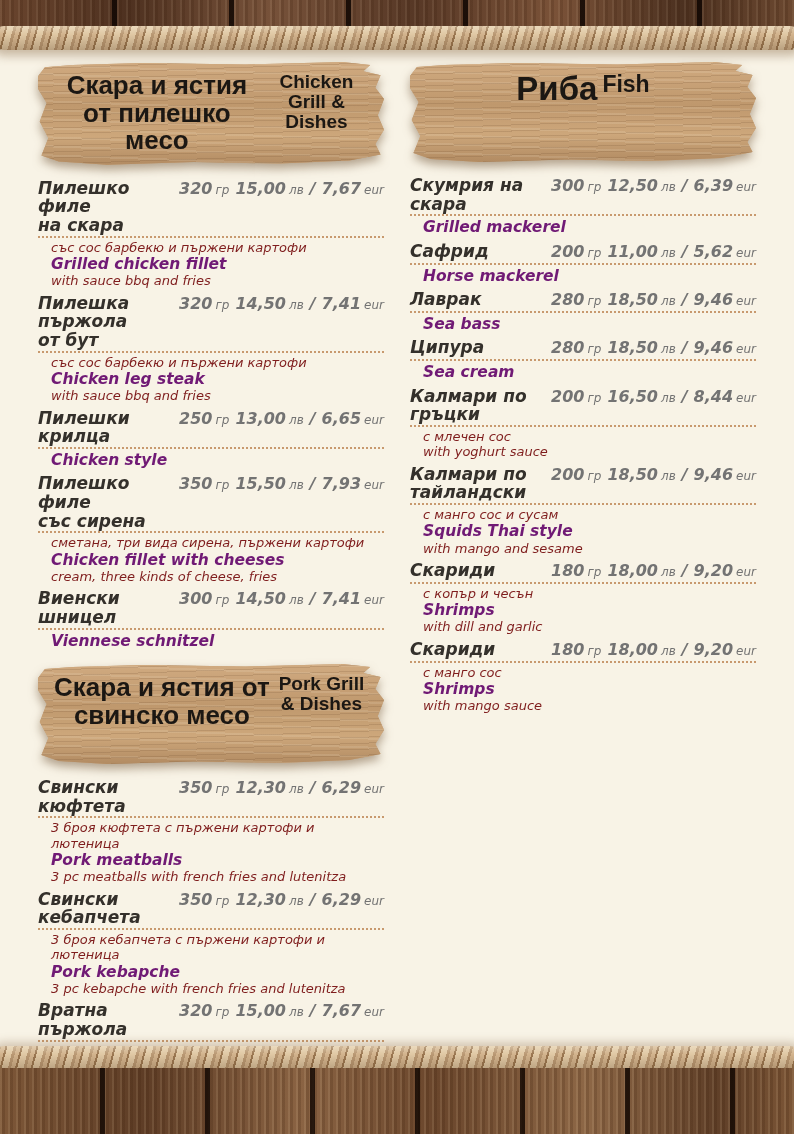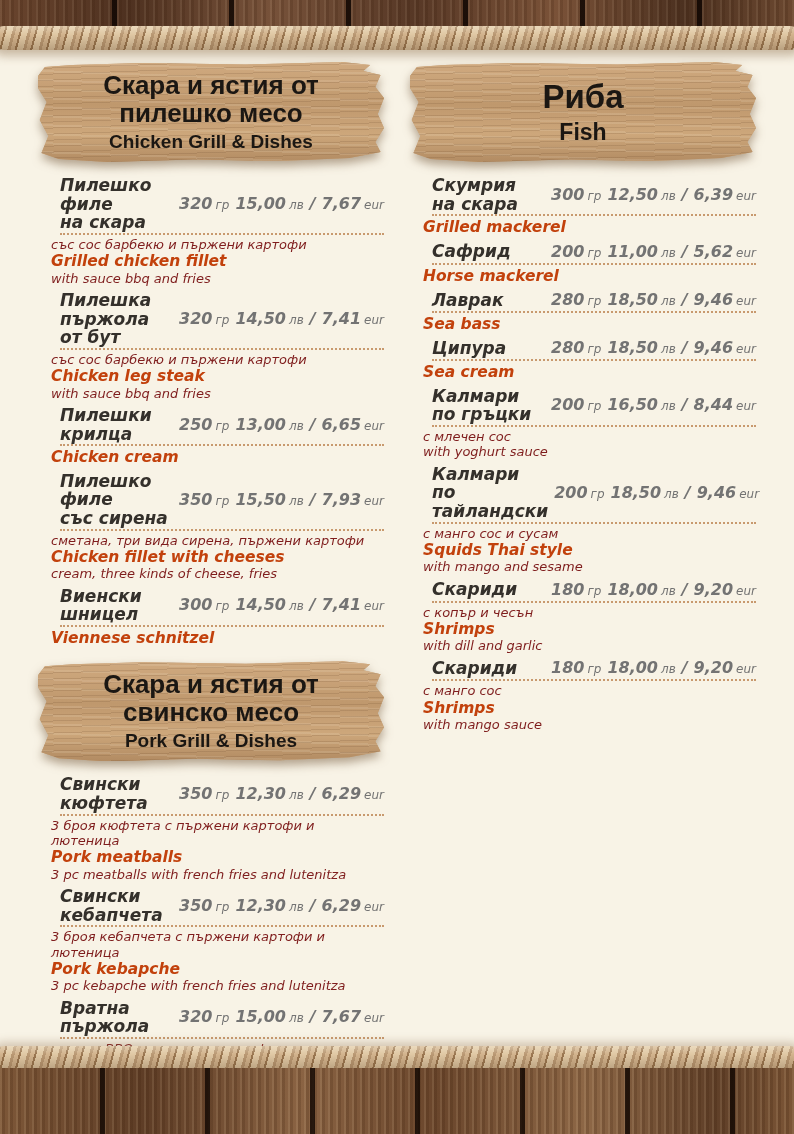--- a/index.html
+++ b/index.html
@@ -50,45 +50,44 @@
   
   .col { position: absolute; top: 62px; width: 346px; }
   .col-left { left: 38px; }
   .col-right { left: 410px; }
   .section + .section { margin-top: 14px; }
 
   
   .sign-wrap { filter: drop-shadow(0 5px 5px rgba(110,82,52,.5)); margin-bottom: 14px; }
   .sign {
     min-height: 100px; box-sizing: border-box;
-    display: flex; flex-direction: column; justify-content: center; gap: 5px;
+    display: flex; flex-direction: row; justify-content: center; gap: 5px;
     text-align: center; padding: 10px 16px;
     background-color: #c6a178;
     background-image:
       repeating-linear-gradient(178deg, rgba(108,74,44,.18) 0 1px, transparent 1px 6px),
       repeating-linear-gradient(2deg, rgba(255,246,226,.12) 0 2px, transparent 2px 9px),
       linear-gradient(180deg, #d0aa80 0%, #bf986d 42%, #cda77b 72%, #b28b62 100%);
     clip-path: polygon(0% 14%, 2% 5%, 10% 3%, 30% 1%, 60% 2.5%, 88% 0%, 96% 3%, 94% 9%, 99% 13%, 97.5% 25%, 100% 36%, 98.2% 52%, 100% 66%, 97.5% 80%, 99% 90%, 90% 96%, 70% 99%, 45% 97.5%, 20% 100%, 6% 97%, 1% 91%, 3% 74%, 0.5% 58%, 2.5% 40%, 0% 26%);
   }
   .sign-title, .sign-sub {
     font-family: "Liberation Sans", sans-serif;
     font-weight: 700; color: #1b1713;
   }
   .sign-title { font-size: 26px; line-height: 1.06; }
   .sign-sub   { font-size: 19px; line-height: 1.05; }
   .sign-big .sign-title { font-size: 33px; }
   .sign-big .sign-sub   { font-size: 23px; }
 
   
   .item { margin-bottom: 5px; }
   .item-head {
-    display: flex; align-items: center;
+    display: flex; align-items: flex-start;
     border-bottom: 2px dotted #c8996e;
     padding-bottom: 1px;
-    margin-left: 22px;
   }
   .item-name {
     flex: 1 1 auto;
     font-style: italic; font-weight: 700;
     font-size: 17px; line-height: 1.1;
     color: #34302b;
   }
   .item-price {
     flex: 0 0 auto; white-space: nowrap;
     font-style: italic; color: #737373;
@@ -98,21 +97,21 @@
   .item-price .unit { font-size: 12px; margin-left: 3px; }
   .item-price .gap { margin-left: 6px; }
   .item-desc { padding: 2px 0 0 13px; }
   .desc-line {
     font-style: italic; font-size: 13px; line-height: 1.18;
     color: #7f1d1d;
   }
   .name-en {
     font-style: italic; font-weight: 700;
     font-size: 15.5px; line-height: 1.18;
-    color: #c2410c;
+    color: #701a75;
   }
 </style>
 </head>
 <body>
 
 <div class="page">
   <div class="wood-top"></div>
   <div class="rope rope-top"></div>
 
   <div class="col col-left">
@@ -148,21 +147,21 @@
     </div>
   </div>
 
   <div class="item">
     <div class="item-head">
       <div class="item-name">Пилешки крилца</div>
       <div class="item-price"><span class="num">250</span><span class="unit">гр</span><span class="num gap">13,00</span><span class="unit">лв</span><span class="num gap">/</span><span class="num gap">6,65</span><span class="unit">eur</span></div>
     </div>
     <div class="item-desc">
 
-      <div class="name-en">Chicken cream</div>
+      <div class="name-en">Chicken style</div>
 
     </div>
   </div>
 
   <div class="item">
     <div class="item-head">
       <div class="item-name">Пилешко филе<br>със сирена</div>
       <div class="item-price"><span class="num">350</span><span class="unit">гр</span><span class="num gap">15,50</span><span class="unit">лв</span><span class="num gap">/</span><span class="num gap">7,93</span><span class="unit">eur</span></div>
     </div>
     <div class="item-desc">

